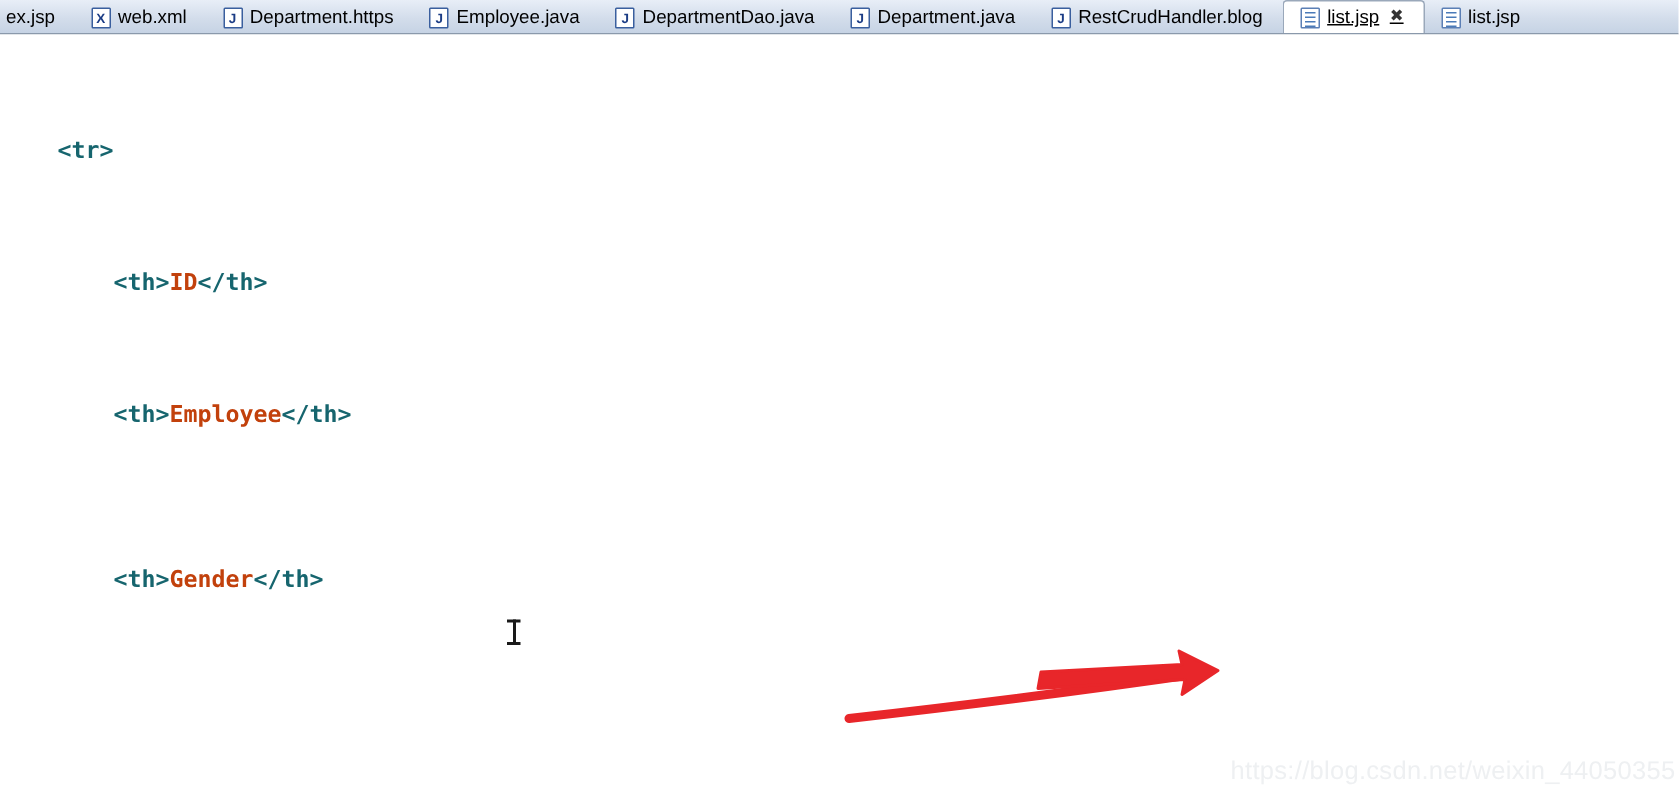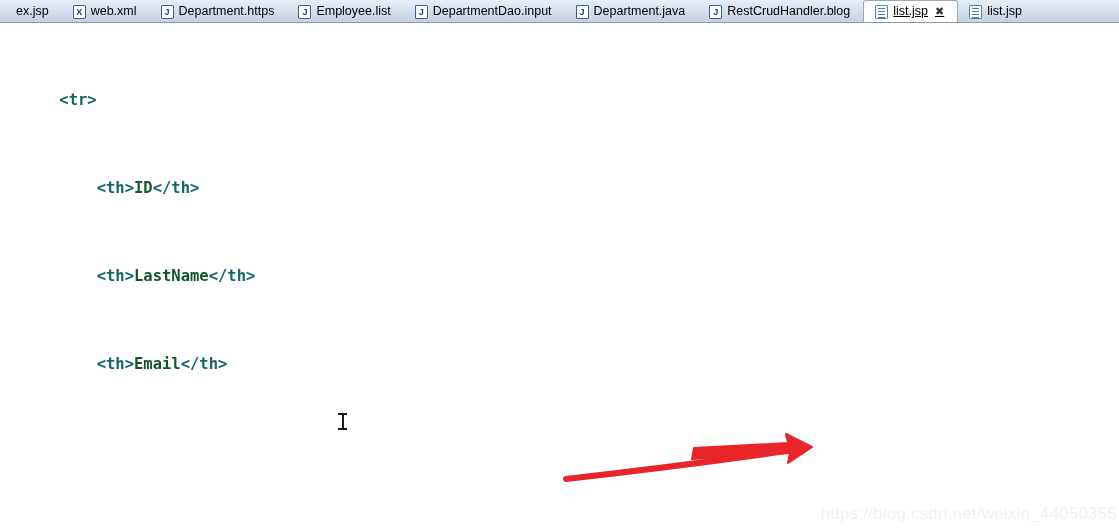--- a/index.html
+++ b/index.html
@@ -35,21 +35,21 @@
     gap: 5px;
     padding: 0 13px 0 11px;
     font-size: 12.5px;
     color: #000000;
     white-space: nowrap;
     position: relative;
     box-sizing: border-box;
     height: 23px;
   }
   .tab.first {
-    padding-left: 16px;
+    padding-left: 4px;
   }
   .tab.active {
     background: #ffffff;
     border-left: 1px solid #9aa8ba;
     border-right: 1px solid #9aa8ba;
     border-top: 1px solid #9aa8ba;
     border-bottom: 1px solid #ffffff;
     border-radius: 3px 3px 0 0;
     margin-bottom: -1px;
     z-index: 2;
@@ -112,28 +112,28 @@
     width: 1119px;
     font-family: "DejaVu Sans Mono", "Liberation Mono", monospace;
     font-size: 15.5px;
     font-weight: bold;
     line-height: 22px;
     white-space: pre;
     letter-spacing: 0px;
   }
   .ln {
     height: 22px;
-    padding-left: 22px;
+    padding-left: 1px;
     box-sizing: border-box;
     position: relative;
   }
 
   
   .tag   { color: #16656e; }
-  .txt   { color: #14532d; }
+  .txt   { color: #c2410c; }
 
   
   #mouse-cursor {
     position: absolute;
     left: 338px;
     top: 390px;
     width: 9px;
     height: 17px;
     pointer-events: none;
   }
@@ -187,26 +187,26 @@
     <span class="tab-label">web.xml</span>
   </div>
 
   <div class="tab">
     <span class="ficon box">J</span>
     <span class="tab-label">Department.https</span>
   </div>
 
   <div class="tab">
     <span class="ficon box">J</span>
-    <span class="tab-label">Employee.list</span>
-  </div>
-
-  <div class="tab">
-    <span class="ficon box">J</span>
-    <span class="tab-label">DepartmentDao.input</span>
+    <span class="tab-label">Employee.java</span>
+  </div>
+
+  <div class="tab">
+    <span class="ficon box">J</span>
+    <span class="tab-label">DepartmentDao.java</span>
   </div>
 
   <div class="tab">
     <span class="ficon box">J</span>
     <span class="tab-label">Department.java</span>
   </div>
 
   <div class="tab">
     <span class="ficon box">J</span>
     <span class="tab-label">RestCrudHandler.blog</span>
@@ -226,24 +226,24 @@
 </div>
 
 <div id="editor">
 
   <div id="code">
 
     <div class="ln"><span class="tag">    &lt;tr&gt;</span></div>
 
     <div class="ln"><span class="tag">        &lt;th&gt;</span><span class="txt">ID</span><span class="tag">&lt;/th&gt;</span></div>
 
-    <div class="ln"><span class="tag">        &lt;th&gt;</span><span class="txt">LastName</span><span class="tag">&lt;/th&gt;</span></div>
-
-    <div class="ln"><span class="tag">        &lt;th&gt;</span><span class="txt">Email</span><span class="tag">&lt;/th&gt;</span></div>
-
+    <div class="ln"><span class="tag">        &lt;th&gt;</span><span class="txt">Employee</span><span class="tag">&lt;/th&gt;</span></div>
+
+
+    <div class="ln"><span class="tag">        &lt;th&gt;</span><span class="txt">Gender</span><span class="tag">&lt;/th&gt;</span></div>
 
     <div class="ln"></div>
 
     
 
     
 
     
 
     

